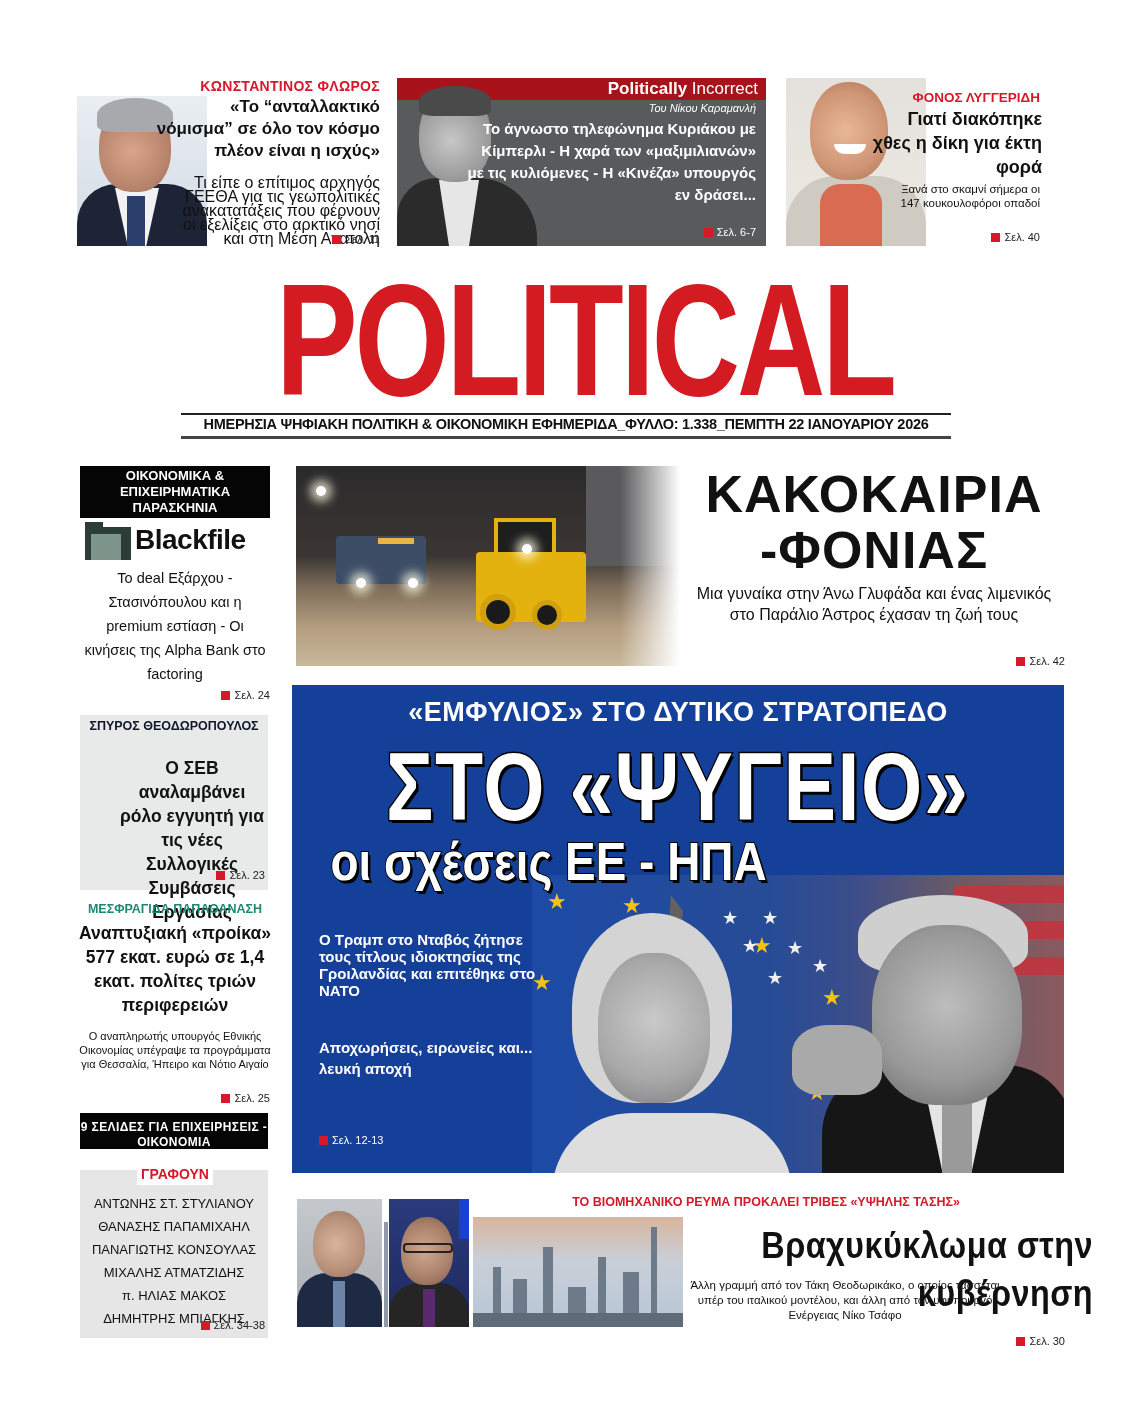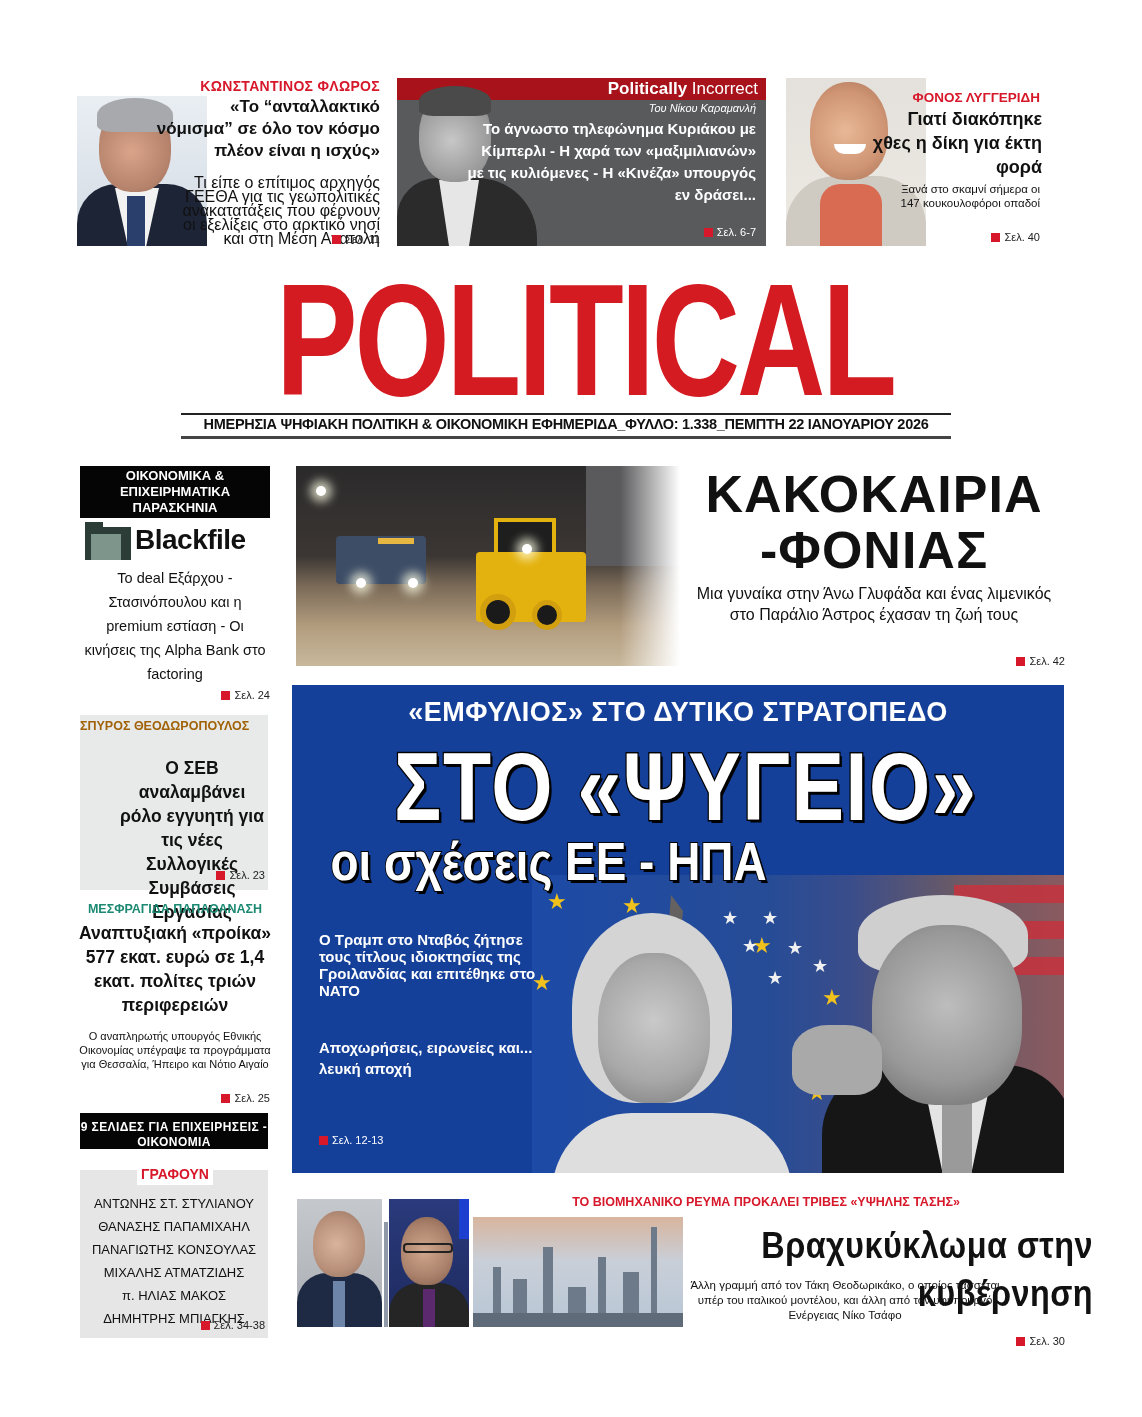--- a/index.html
+++ b/index.html
@@ -66,21 +66,21 @@
   #blackfile-logo { left: 85px; top: 522px; width: 180px; height: 38px; }
   #folder-icon { position:absolute; left: 0; top: 0; width: 46px; height: 38px; }
   #folder-icon .tab { position:absolute; left: 0; top: 0; width: 18px; height: 8px; background: #2c3c36; }
   #folder-icon .back { position:absolute; left: 0; top: 5px; width: 46px; height: 33px; background: #2c3c36; }
   #folder-icon .front { position:absolute; left: 6px; top: 12px; width: 30px; height: 26px; background: #7d958b; }
   #blackfile-word { position:absolute; left: 50px; top: 2px; font-weight: bold; font-size: 28px; color: #111; letter-spacing: -0.5px; }
   #blackfile-text { left: 80px; top: 566px; width: 190px; text-align: center; font-size: 14.5px; line-height: 24px; }
   #blackfile-ref { left: 190px; top: 689px; width: 80px; text-align: right; }
 
   #sev-box { left: 80px; top: 715px; width: 188px; height: 175px; background: #e8eaea; }
-  #sev-kicker { left: 80px; top: 718px; width: 188px; text-align: left; color: #a16207; font-weight: bold; font-size: 12.5px; line-height: 17px; }
+  #sev-kicker { left: 80px; top: 718px; width: 188px; text-align: center; color: #0f172a; font-weight: bold; font-size: 12.5px; line-height: 17px; }
   #sev-title { left: 80px; top: 756px; width: 188px; text-align: center; font-weight: bold; font-size: 17.5px; line-height: 24px; padding-left: 36px; }
   #sev-ref { left: 190px; top: 869px; width: 75px; text-align: right; }
 
   #mesf-kicker { left: 80px; top: 902px; width: 190px; text-align: center; color: #1c8a72; font-weight: bold; font-size: 12.5px; }
   #mesf-title { left: 78px; top: 921px; width: 194px; text-align: center; font-weight: bold; font-size: 17.5px; line-height: 24px; }
   #mesf-desc { left: 78px; top: 1029px; width: 194px; text-align: center; font-size: 11px; line-height: 14px; }
   #mesf-ref { left: 190px; top: 1092px; width: 80px; text-align: right; }
 
   #nine-box { left: 80px; top: 1113px; width: 188px; height: 36px; background: #050505; color: #fff; text-align: center; font-weight: bold; font-size: 12px; line-height: 15px; padding-top: 7px; letter-spacing: 0.4px; }
 
@@ -118,21 +118,21 @@
   #main .woman .body { position:absolute; left: 0; top: 200px; width: 240px; height: 80px; border-radius: 80px 80px 0 0; background: #dedede; }
   #main .man { position:absolute; left: 520px; top: 210px; width: 252px; height: 278px; }
   #main .man .hair { position:absolute; left: 46px; top: 0; width: 170px; height: 80px; border-radius: 50% 50% 30% 30%; background: #cfcfcf; }
   #main .man .face { position:absolute; left: 60px; top: 30px; width: 150px; height: 180px; border-radius: 46% 46% 42% 42%; background: radial-gradient(circle at 50% 45%, #bdbdbd 0%, #989898 60%, #6a6a6a 100%); }
   #main .man .suit { position:absolute; left: 10px; top: 170px; width: 252px; height: 120px; border-radius: 70px 70px 0 0; background: #161616; }
   #main .man .shirt { position:absolute; left: 110px; top: 180px; width: 70px; height: 100px; background: #e4e4e4; clip-path: polygon(0 0,100% 0,70% 100%,30% 100%); }
   #main .man .tie { position:absolute; left: 130px; top: 190px; width: 30px; height: 90px; background: #9a9a9a; }
   #main .man .hand { position:absolute; left: -20px; top: 130px; width: 90px; height: 70px; border-radius: 40% 40% 30% 30%; background: #a9a9a9; }
 
   #main-kicker { position:absolute; left: 0; top: 12px; width: 772px; text-align: center; color: #fff; font-weight: bold; font-size: 27px; letter-spacing: 0.5px; }
-  #main-title { position:absolute; left: 8px; top: 52px; width: 772px; text-align: center; color: #fff; font-weight: bold; font-size: 96px; line-height: 100px; letter-spacing: 2px; -webkit-text-stroke: 3px #000; paint-order: stroke fill; text-shadow: 3px 3px 0 #000; }
+  #main-title { position:absolute; left: 0; top: 52px; width: 772px; text-align: center; color: #fff; font-weight: bold; font-size: 96px; line-height: 100px; letter-spacing: 2px; -webkit-text-stroke: 3px #000; paint-order: stroke fill; text-shadow: 3px 3px 0 #000; }
   #main-title span { display:inline-block; transform: scaleX(0.82); }
   #main-sub { position:absolute; left: 0; top: 146px; width: 772px; text-align: left; color: #fff; font-weight: bold; font-size: 54px; line-height: 60px; -webkit-text-stroke: 2px #000; paint-order: stroke fill; text-shadow: 3px 3px 0 #000; }
   #main-sub span { display:inline-block; transform: scaleX(0.85); }
   #main-lede1 { position:absolute; left: 27px; top: 246px; width: 220px; color: #fff; font-weight: bold; font-size: 15px; line-height: 17px; }
   #main-lede2 { position:absolute; left: 27px; top: 352px; width: 220px; color: #fff; font-weight: bold; font-size: 15px; line-height: 21px; }
   #main-ref { position:absolute; left: 27px; top: 449px; color: #fff; font-size: 11px; }
 
   
   #bot-photo1 { left: 297px; top: 1199px; width: 85px; height: 128px; background: linear-gradient(180deg,#c5c8cc 0%,#a9adb3 100%); overflow:hidden; }
   #bot-photo1 .face { left: 16px; top: 12px; width: 52px; height: 66px; background: radial-gradient(circle at 45% 50%, #d9b39c 0%, #b9917b 60%, #92705d 100%); }

